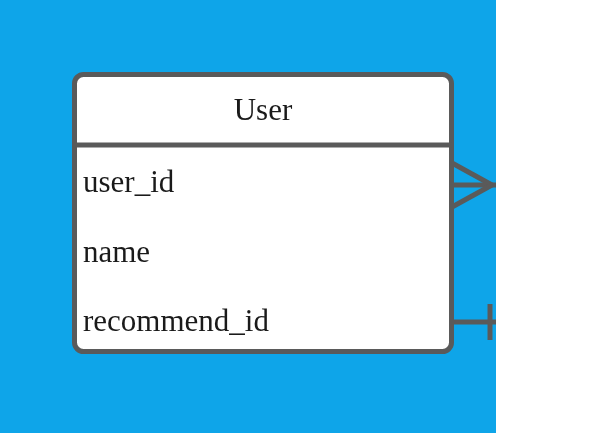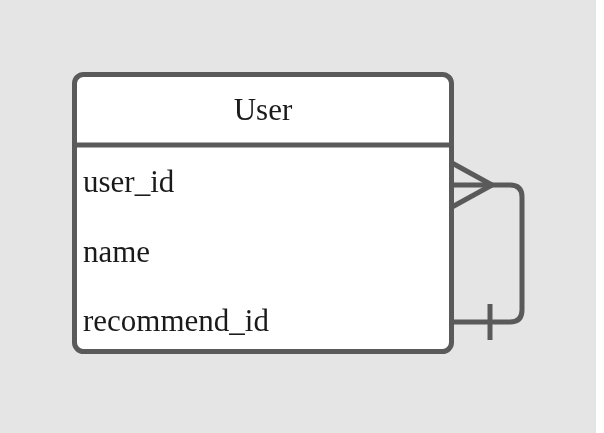--- a/index.html
+++ b/index.html
@@ -6,23 +6,23 @@
   html, body {
     margin: 0;
     padding: 0;
     background: #ffffff;
   }
   body {
     font-family: "Liberation Serif", "DejaVu Serif", serif;
   }
   #canvas {
     position: relative;
-    width: 596px;
+    width: 496px;
     height: 433px;
-    background: #e5e5e5;
+    background: #0ea5e9;
     overflow: hidden;
   }
   #diagram-svg {
     position: absolute;
     left: 0;
     top: 0;
     width: 604px;
     height: 433px;
     display: block;
   }

